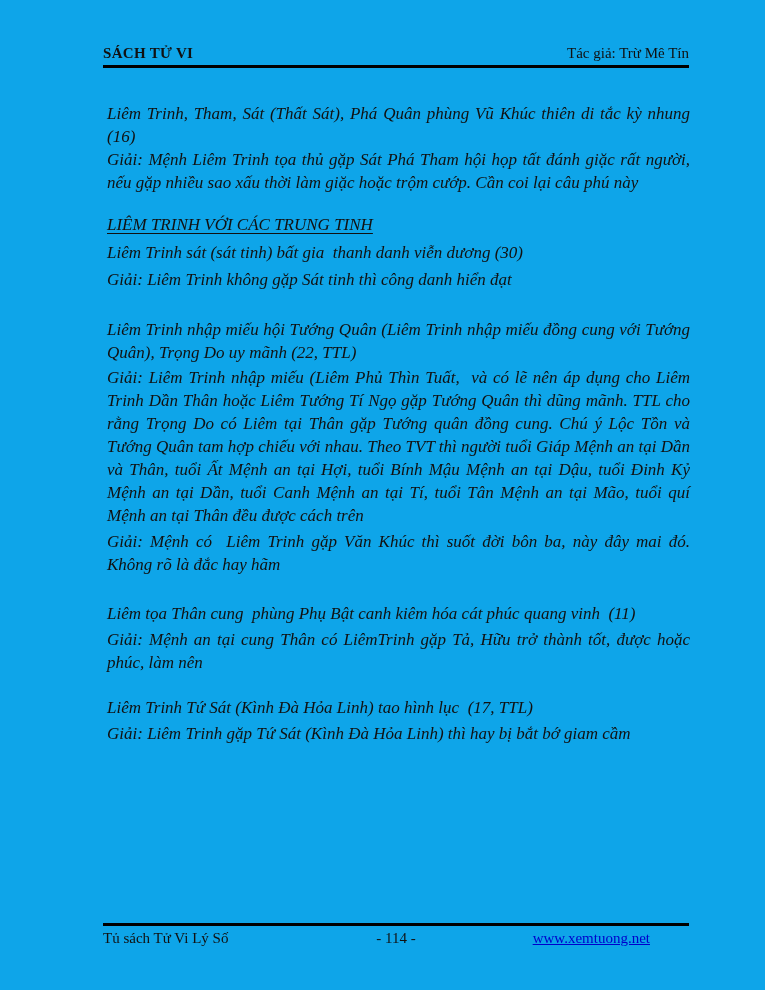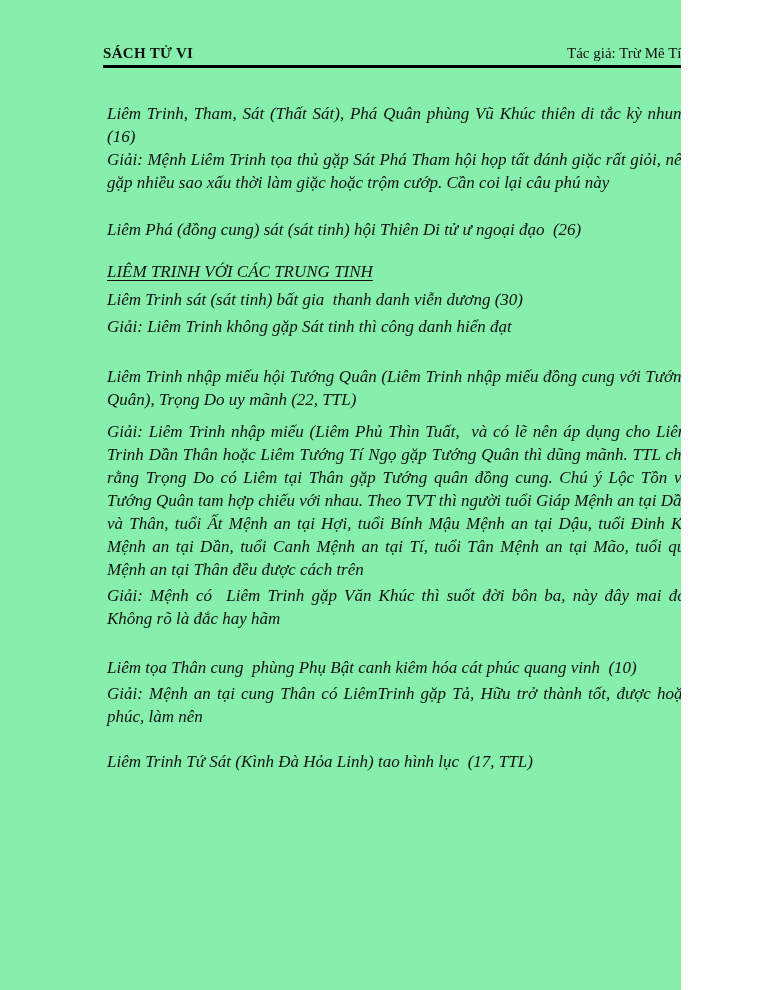--- a/index.html
+++ b/index.html
@@ -1,20 +1,20 @@
 <!DOCTYPE html>
 <html><head>
 <meta charset="utf-8">
 <style>
   html, body { margin: 0; padding: 0; background: #ffffff; }
   .page {
     position: relative;
-    width: 681px;
+    width: 765px;
     height: 990px;
-    background: #86efac;
+    background: #0ea5e9;
     color: #111111;
     font-family: "Liberation Serif", "DejaVu Serif", serif;
     overflow: hidden;
     box-sizing: border-box;
     padding-left: 30px;
   }
   
   .header {
     position: absolute;
     top: 0; left: 103px; width: 586px;
@@ -48,21 +48,21 @@
     text-underline-offset: 3px;
   }
   .b0  { margin-top: 34px; }
   .b1  { margin-top: 0px;  }
   .b2  { margin-top: 24px; }
   .b3  { margin-top: 3px;  }
   .b4  { margin-top: 19px; }
   .b5  { margin-top: 5px;  }
   .b6  { margin-top: 4px;  }
   .b7  { margin-top: 27px; }
-  .b8  { margin-top: 9px;  }
+  .b8  { margin-top: 2px;  }
   .b9  { margin-top: 44px; }
   .b10 { margin-top: 3px;  }
   .b11 { margin-top: 26px; }
   .b12 { margin-top: 3px;  }
   .b13 { margin-top: 22px; }
   .b14 { margin-top: 3px;  }
   
   .footer {
     position: absolute;
     top: 923px; left: 103px; width: 586px;
@@ -87,27 +87,34 @@
 
 <div class="page">
 
   <div class="header">
     <span class="book-title">SÁCH TỬ VI</span>
     <span class="author">Tác giả: Trừ Mê Tín</span>
   </div>
 
   <div class="content">
     <p class="blk b0">Liêm Trinh, Tham, Sát (Thất Sát), Phá Quân phùng Vũ Khúc thiên di tắc kỳ nhung (16)</p>
-    <p class="blk b1">Giải: Mệnh Liêm Trinh tọa thủ gặp Sát Phá Tham hội họp tất đánh giặc rất giỏi, nếu gặp nhiều sao xấu thời làm giặc hoặc trộm cướp. Cần coi lại câu phú này</p>
-    <p class="blk b2">Liêm Phá (đồng cung) sát (sát tinh) hội Thiên Di tử ư ngoại đạo  (26)</p>
+    <p class="blk b1">Giải: Mệnh Liêm Trinh tọa thủ gặp Sát Phá Tham hội họp tất đánh giặc rất người, nếu gặp nhiều sao xấu thời làm giặc hoặc trộm cướp. Cần coi lại câu phú này</p>
     <p class="blk b4 section-heading">LIÊM TRINH VỚI CÁC TRUNG TINH</p>
     <p class="blk b5">Liêm Trinh sát (sát tinh) bất gia  thanh danh viễn dương (30)</p>
     <p class="blk b6">Giải: Liêm Trinh không gặp Sát tinh thì công danh hiển đạt</p>
     <p class="blk b7">Liêm Trinh nhập miếu hội Tướng Quân (Liêm Trinh nhập miếu đồng cung với Tướng Quân), Trọng Do uy mãnh (22, TTL)</p>
     <p class="blk b8">Giải: Liêm Trinh nhập miếu (Liêm Phủ Thìn Tuất,  và có lẽ nên áp dụng cho Liêm Trinh Dần Thân hoặc Liêm Tướng Tí Ngọ gặp Tướng Quân thì dũng mãnh. TTL cho rằng Trọng Do có Liêm tại Thân gặp Tướng quân đồng cung. Chú ý Lộc Tồn và Tướng Quân tam hợp chiếu với nhau. Theo TVT thì người tuổi Giáp Mệnh an tại Dần và Thân, tuổi Ất Mệnh an tại Hợi, tuổi Bính Mậu Mệnh an tại Dậu, tuổi Đinh Kỷ Mệnh an tại Dần, tuổi Canh Mệnh an tại Tí, tuổi Tân Mệnh an tại Mão, tuổi quí Mệnh an tại Thân đều được cách trên</p>
     <p class="blk b10">Giải: Mệnh có  Liêm Trinh gặp Văn Khúc thì suốt đời bôn ba, này đây mai đó. Không rõ là đắc hay hãm</p>
-    <p class="blk b11">Liêm tọa Thân cung  phùng Phụ Bật canh kiêm hóa cát phúc quang vinh  (10)</p>
+    <p class="blk b11">Liêm tọa Thân cung  phùng Phụ Bật canh kiêm hóa cát phúc quang vinh  (11)</p>
     <p class="blk b12">Giải: Mệnh an tại cung Thân có LiêmTrinh gặp Tả, Hữu trở thành tốt, được hoặc phúc, làm nên</p>
     <p class="blk b13">Liêm Trinh Tứ Sát (Kình Đà Hỏa Linh) tao hình lục  (17, TTL)</p>
+    <p class="blk b14">Giải: Liêm Trinh gặp Tứ Sát (Kình Đà Hỏa Linh) thì hay bị bắt bớ giam cầm</p>
   </div>
 
+  <div class="footer">
+    <div class="f-left">Tủ sách Tử Vi Lý Số</div>
+    <div class="f-center">- 114 -</div>
+    <div class="f-right">
+      <a class="link">www.xemtuong.net</a>
+    </div>
+  </div>
 
 </div>
 
 </body></html>

